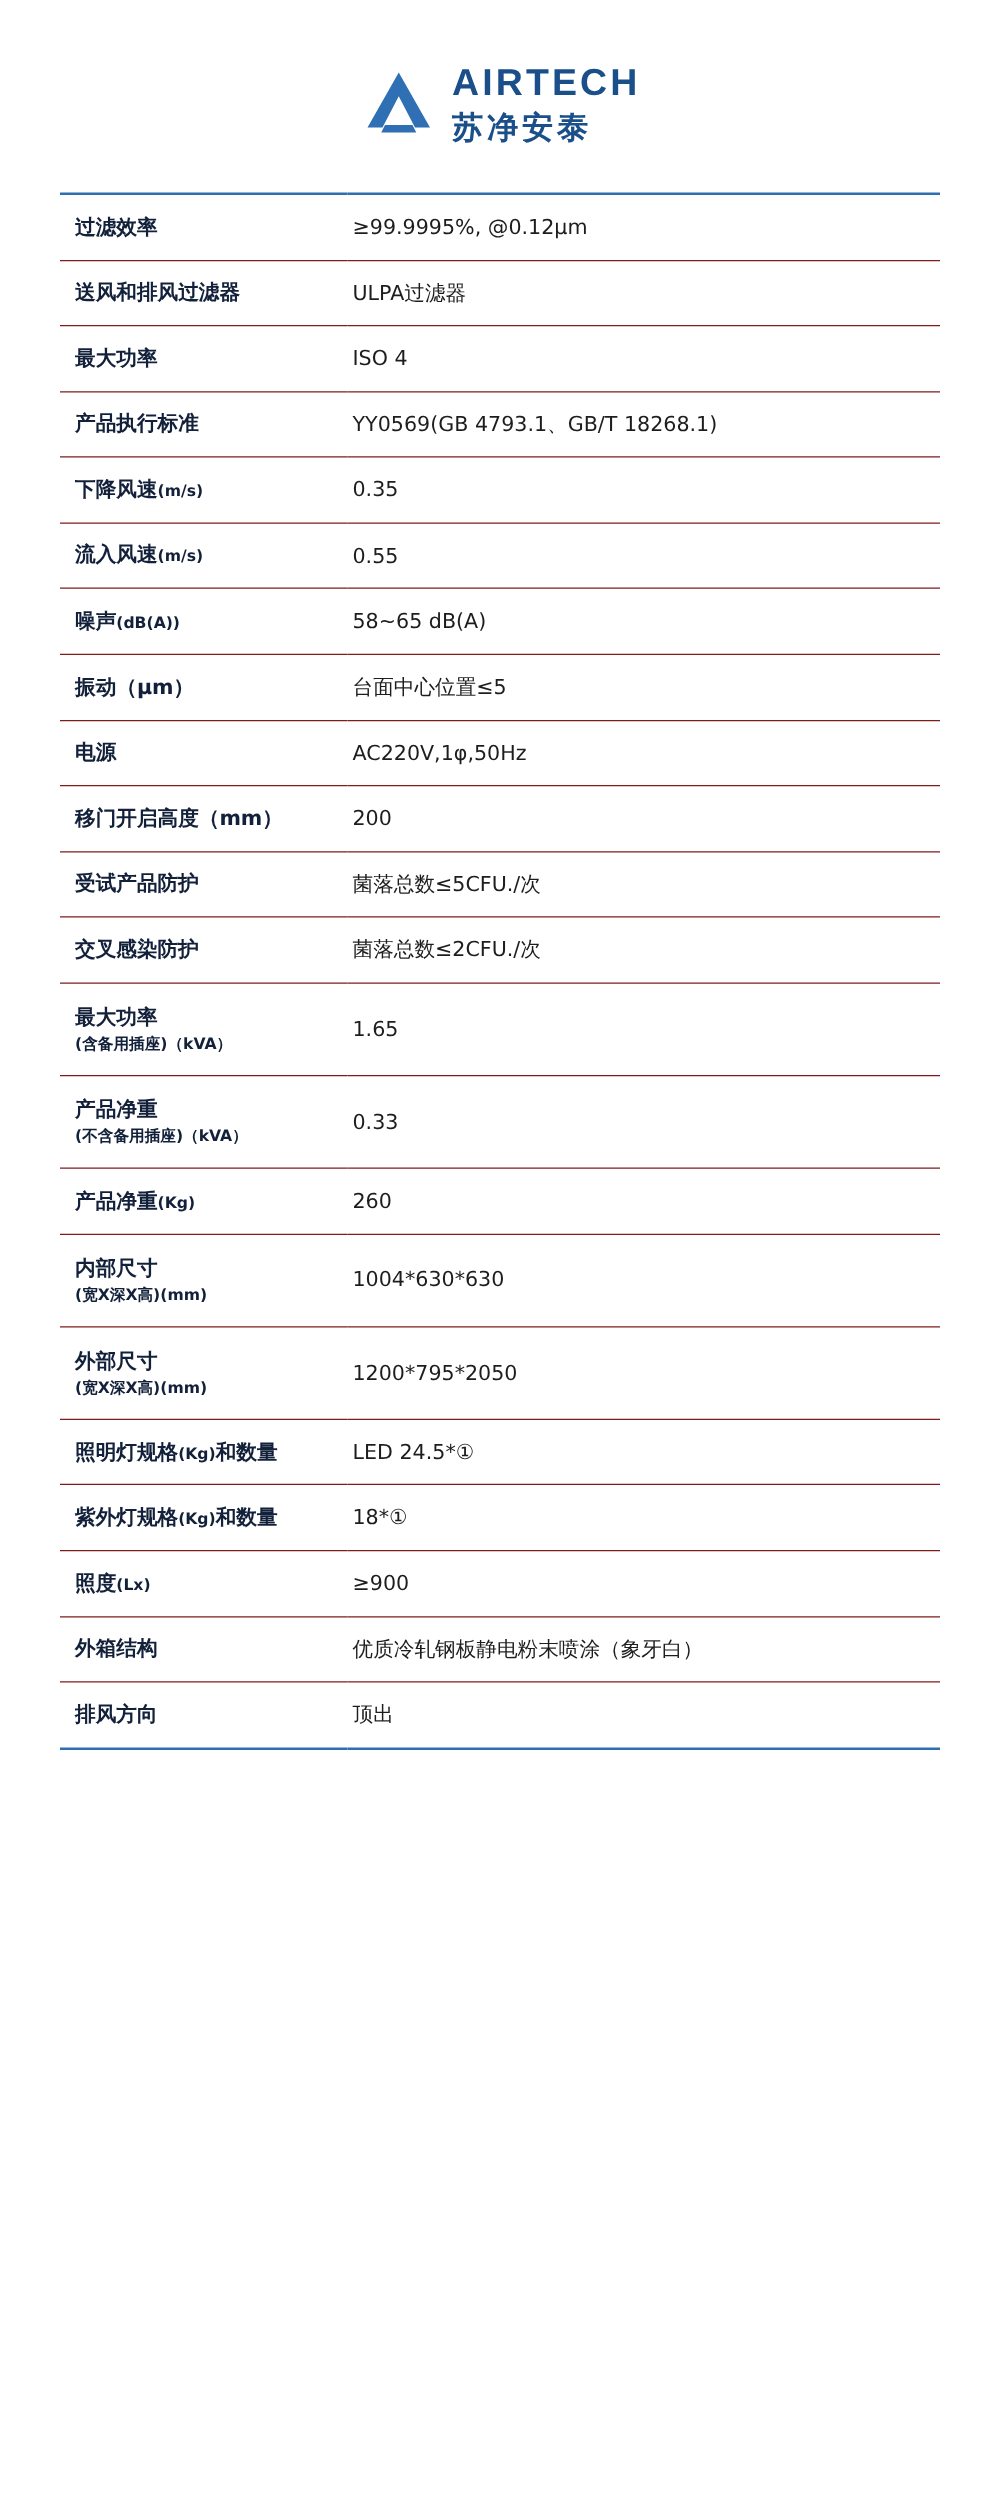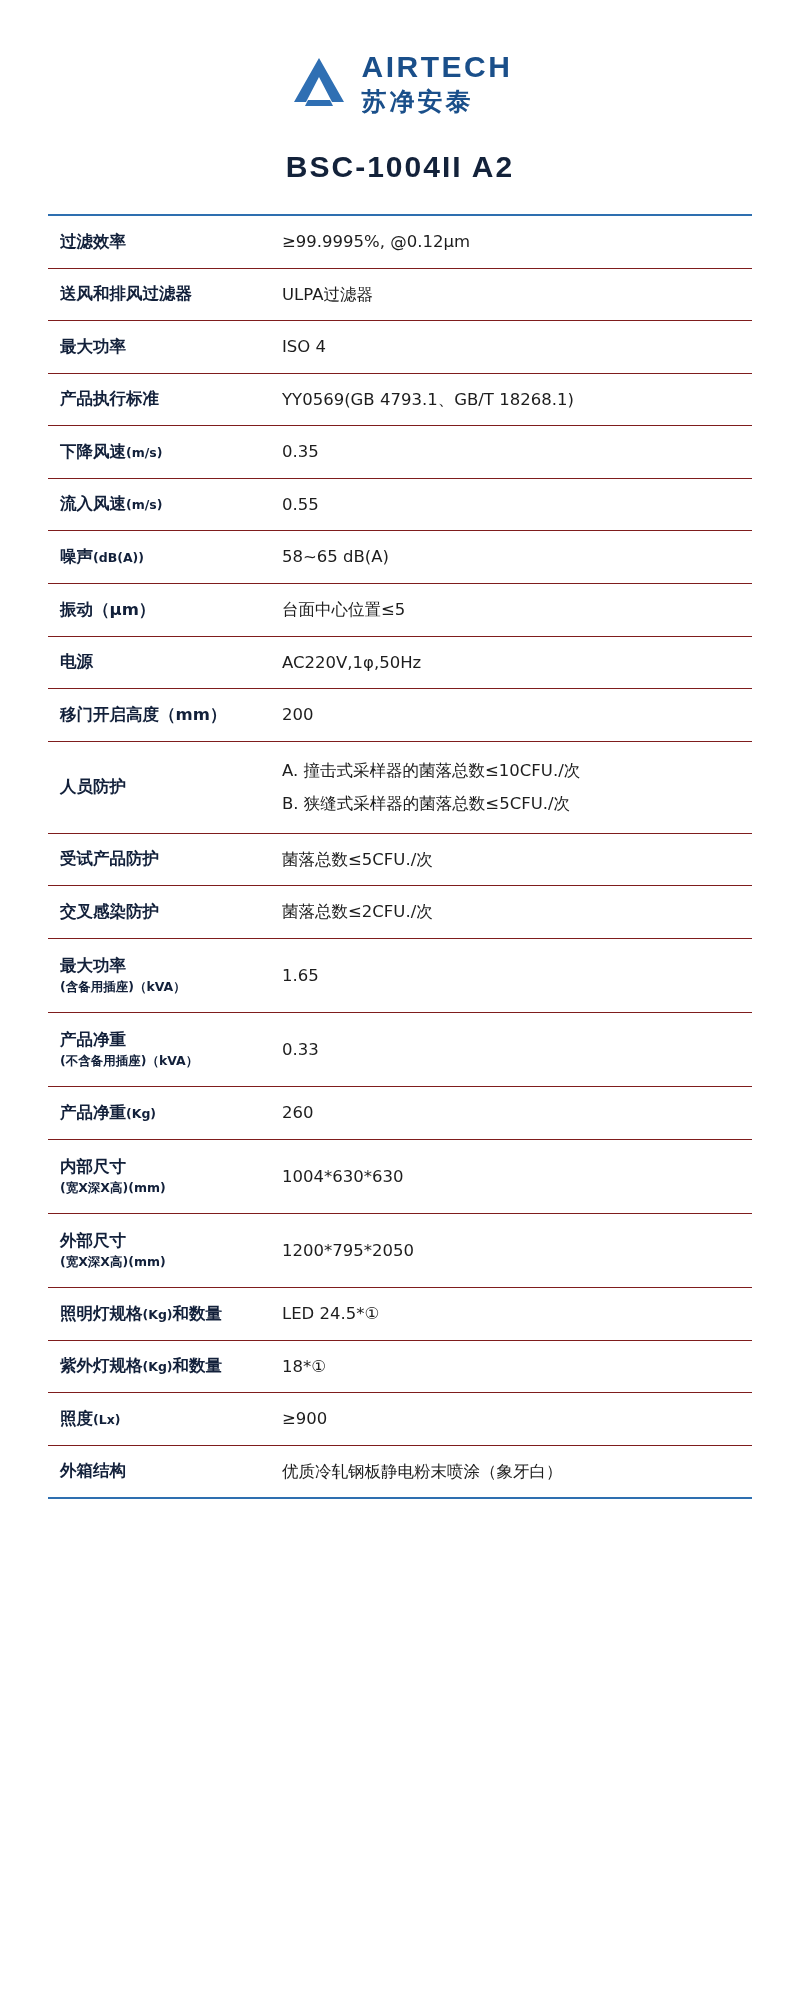--- a/index.html
+++ b/index.html
@@ -141,21 +141,20 @@
         <path d="M20 48 L42 48 L45 54 L17 54 Z" fill="#2f6fb3"></path>
       </svg>
     </span>
     <span class="logo-text">
       <span class="logo-en">AIRTECH</span>
       <span class="logo-cn">苏净安泰</span>
     </span>
   </div>
 
   <div class="title-block">
-    <div class="title-model">BSC-1004II A2</div>
   </div>
 
   <table class="spec-table">
     <tbody id="spec-body">
         <tr>
           <td class="k"><span>过滤效率</span></td>
           <td class="v">
             <span class="line">≥99.9995%, @0.12μm</span>
           </td>
         </tr>
@@ -206,27 +205,20 @@
           <td class="v">
             <span class="line">AC220V,1φ,50Hz</span>
           </td>
         </tr>
         <tr>
           <td class="k"><span>移门开启高度（mm）</span></td>
           <td class="v">
             <span class="line">200</span>
           </td>
         </tr>
-        <tr class="tall">
-          <td class="k"><span>人员防护</span></td>
-          <td class="v">
-            <span class="line">A. 撞击式采样器的菌落总数≤10CFU./次</span>
-            <span class="line">B. 狭缝式采样器的菌落总数≤5CFU./次</span>
-          </td>
-        </tr>
         <tr>
           <td class="k"><span>受试产品防护</span></td>
           <td class="v">
             <span class="line">菌落总数≤5CFU./次</span>
           </td>
         </tr>
         <tr>
           <td class="k"><span>交叉感染防护</span></td>
           <td class="v">
             <span class="line">菌落总数≤2CFU./次</span>
@@ -277,18 +269,24 @@
         <tr>
           <td class="k"><span>照度</span><span class="unit">(Lx)</span></td>
           <td class="v">
             <span class="line">≥900</span>
           </td>
         </tr>
         <tr>
           <td class="k"><span>外箱结构</span></td>
           <td class="v">
             <span class="line">优质冷轧钢板静电粉末喷涂（象牙白）</span>
+          </td>
+        </tr>
+        <tr>
+          <td class="k"><span>排风方向</span></td>
+          <td class="v">
+            <span class="line">顶出</span>
           </td>
         </tr>
       </tbody>
   </table>
 
 </div>
 
 </body></html>

